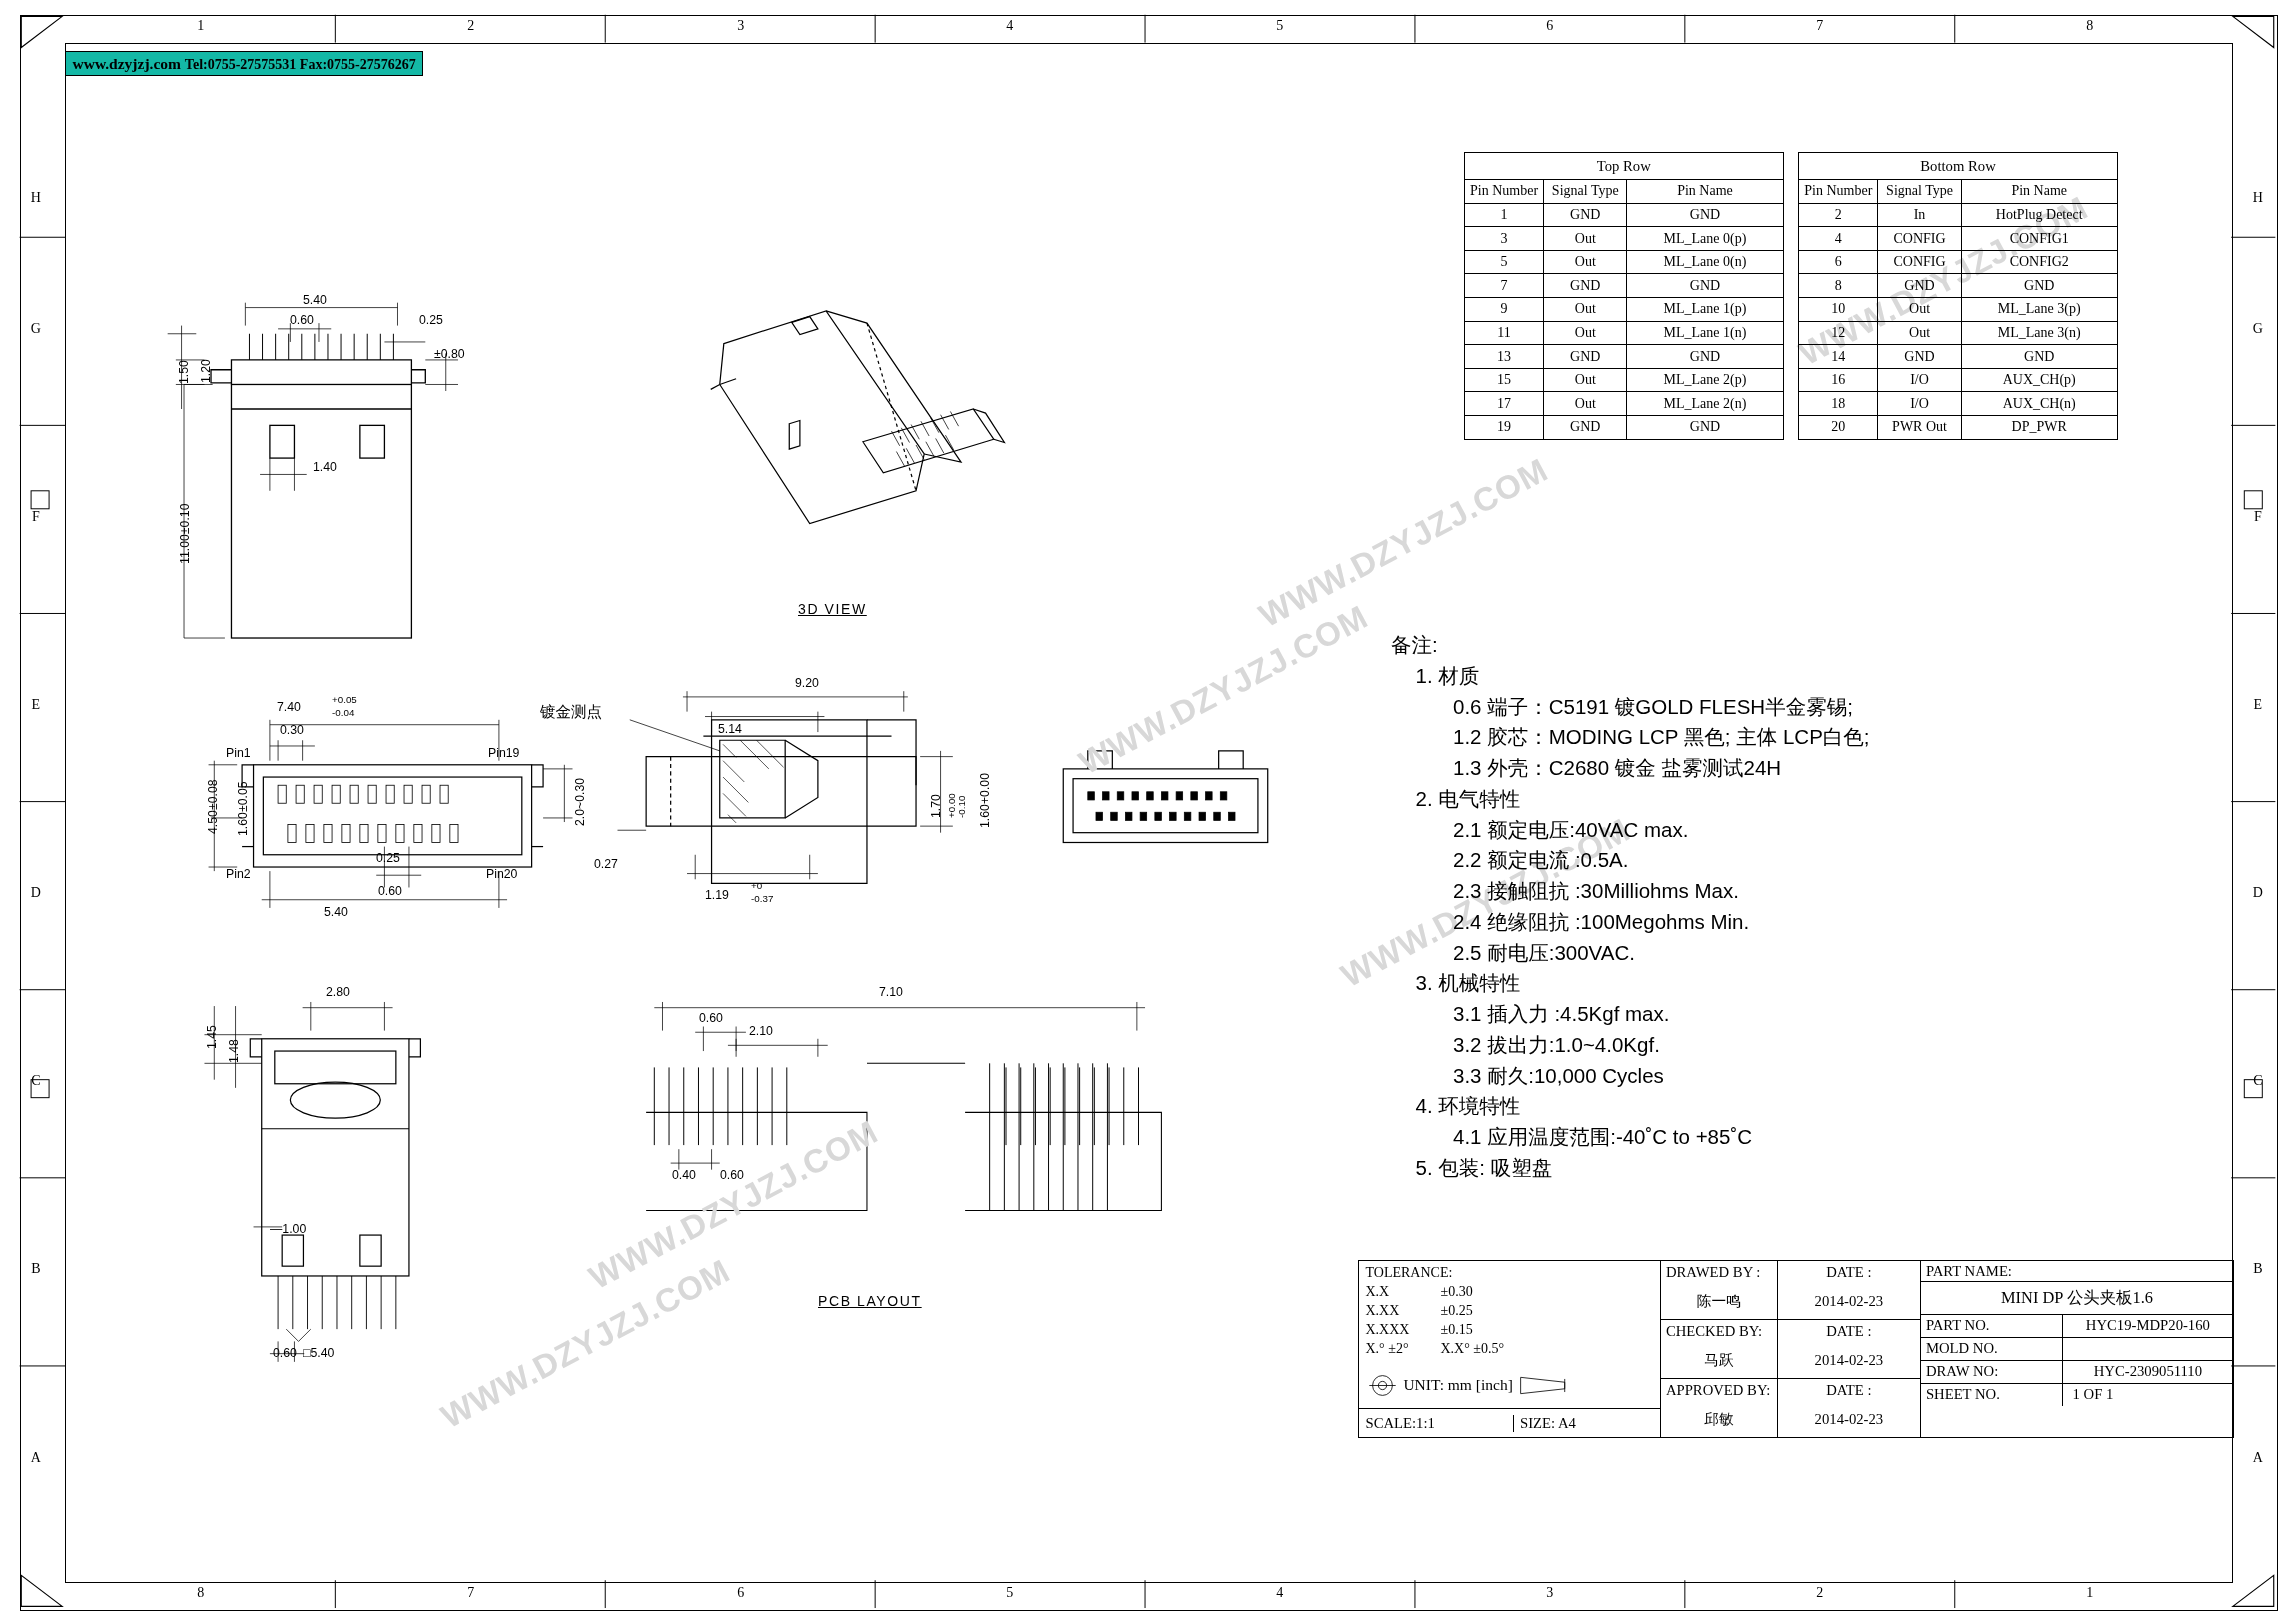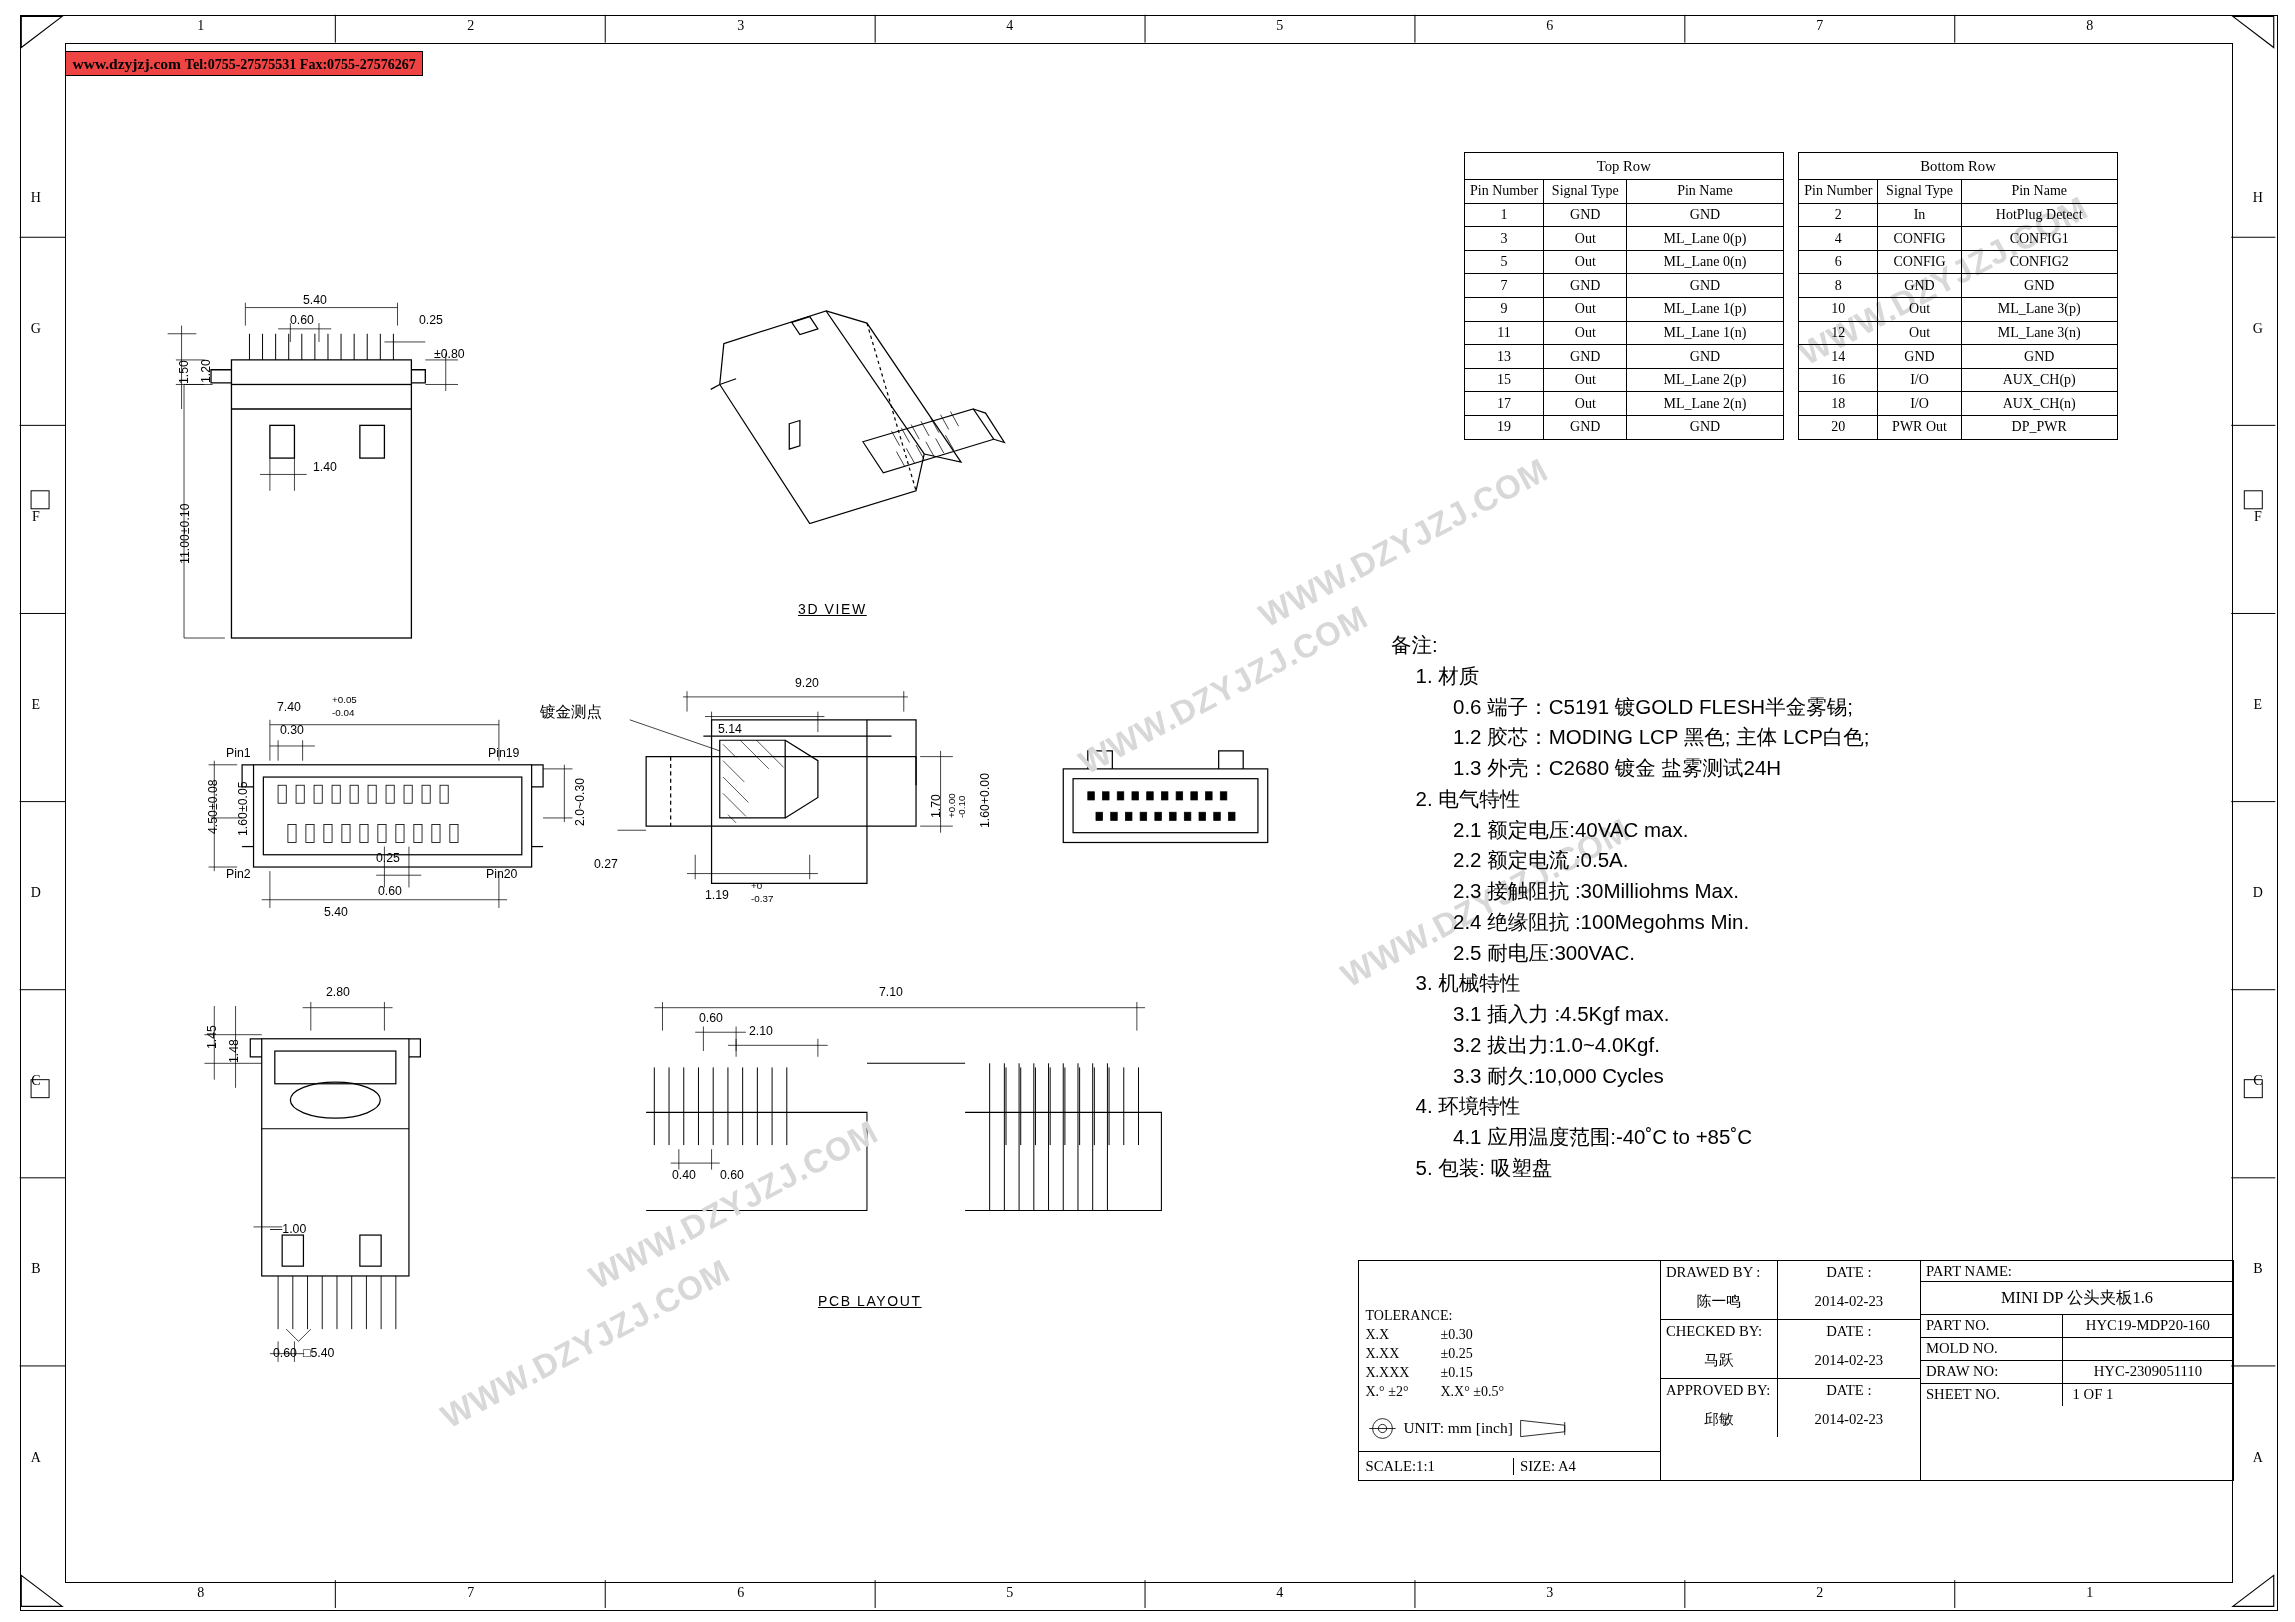--- a/index.html
+++ b/index.html
@@ -5,21 +5,21 @@
   html,body{margin:0;padding:0;background:#ffffff;}
   body{width:2295px;height:1622px;font-family:"Liberation Serif",serif;color:#000;position:relative;overflow:hidden;}
   .sheet{position:absolute;left:0;top:0;width:2295px;height:1622px;}
 
   
   .frame-outer{position:absolute;left:19.6px;top:14.7px;width:2256px;height:1594px;border:1.6px solid #000;}
   .frame-inner{position:absolute;left:65px;top:43px;width:2166px;height:1538px;border:1.6px solid #000;}
   .zone-label{position:absolute;font-size:14px;text-align:center;width:19.6px;}
 
   
-  .url-banner{position:absolute;left:65px;top:51px;border:0.8px solid #000;background:#ef4444;padding:2.5px 6.5px;font-size:15.5px;font-weight:bold;white-space:nowrap;}
+  .url-banner{position:absolute;left:65px;top:51px;border:0.8px solid #000;background:#14b8a6;padding:2.5px 6.5px;font-size:15.5px;font-weight:bold;white-space:nowrap;}
   .url-banner .small{font-size:14px;font-weight:bold;}
 
   
   .pin-tables{position:absolute;left:1464px;top:152px;display:flex;}
   table.pt{border-collapse:collapse;font-size:14px;}
   table.pt td,table.pt th{border:0.8px solid #000;text-align:center;font-weight:normal;padding:0.8px 1.6px;height:21px;font-family:"Liberation Serif",serif;}
   table.pt .hdr-span{font-size:14.7px;height:24.5px;}
   .col-pn{width:75px;}
   .col-st{width:79px;}
   .col-name{width:152px;}
@@ -35,21 +35,21 @@
   .titleblock{position:absolute;left:1358px;top:1260px;width:874px;border:1.6px solid #000;}
   .tb-company{display:flex;align-items:center;height:70px;border-bottom:1.6px solid #000;}
   .tb-logo{width:98px;display:flex;align-items:center;justify-content:center;flex-direction:column;}
   .tb-cn{flex:1;font-size:31px;font-weight:bold;text-align:center;letter-spacing:1.6px;font-family:"Liberation Sans",sans-serif;}
   .tb-grid{display:flex;}
   .tb-left{width:301px;border-right:0.8px solid #000;font-size:13px;}
   .tb-mid{width:259px;border-right:0.8px solid #000;}
   .tb-right{flex:1;}
   .rowline{border-bottom:0.8px solid #000;}
   .cellpad{padding:1.6px 4.9px;}
-  .tb-tol{padding:3.3px 6.5px;font-size:14px;line-height:1.35;margin-top:43px;}
+  .tb-tol{padding:3.3px 6.5px;font-size:14px;line-height:1.35;}
   .tb-tol .tolrow{display:flex;}
   .tb-tol .tolrow span:first-child{width:75px;}
   .tb-unit{display:flex;align-items:center;height:46px;font-size:15.5px;padding-left:6.5px;}
   .tb-scale{display:flex;font-size:14.7px;height:28px;align-items:center;border-top:0.8px solid #000;}
   .tb-scale div{padding-left:6.5px;}
   .two{display:flex;}
   .two>div{padding:2.5px 4.9px;font-size:14.7px;}
   .lbl{width:131px;border-right:0.8px solid #000;}
   .lbl2{width:106px;border-right:0.8px solid #000;}
   .val{flex:1;text-align:center;}

